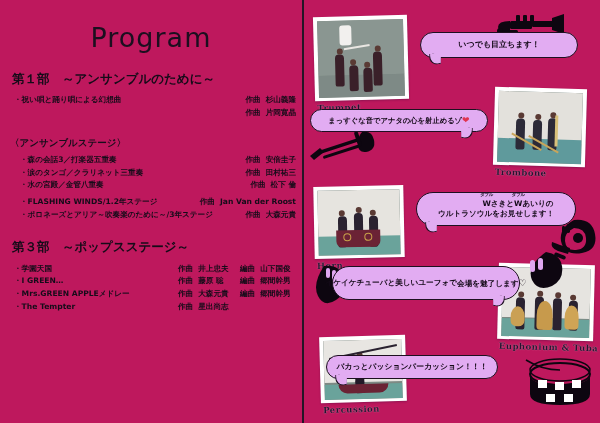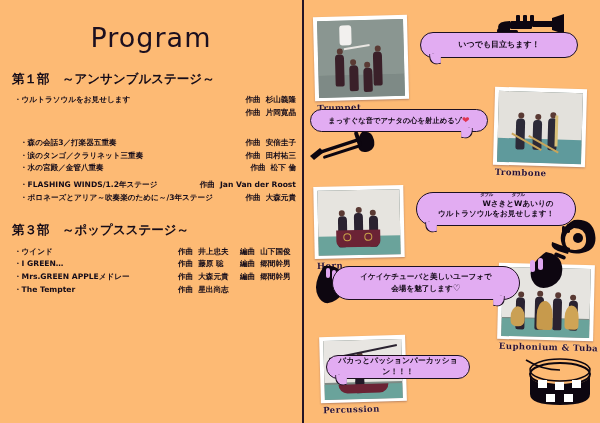--- a/index.html
+++ b/index.html
@@ -13,21 +13,21 @@
   body {
     font-family: "Liberation Serif", "DejaVu Serif", serif;
     background: #dfa7f0;
     position: relative;
   }
 
   #page {
     position: relative;
     width: 600px;
     height: 423px;
-    background: #fdba74;
+    background: #be185d;
     overflow: hidden;
   }
 
   
   .divider {
     position: absolute;
     left: 302px;
     top: 0;
     width: 2px;
     height: 423px;
@@ -228,40 +228,41 @@
 
 <div id="page">
 
   <div class="divider"></div>
 
   <div class="left-col">
 
     <div class="program-title">Program</div>
 
     <div style="margin-top:18px;">
-      <div class="part-heading">第１部　～アンサンブルステージ～</div>
+      <div class="part-heading">第１部　～アンサンブルのために～</div>
       <ul class="piece-list" style="margin-top:6px;">
         <li class="piece-row indent2">
-          <span class="piece-title">・ウルトラソウルをお見せします</span>
+          <span class="piece-title">・祝い唄と踊り唄による幻想曲</span>
           <span class="credit-block">
             <span class="credit-label">作曲</span>
             <span class="credit-name">杉山義隆</span>
           </span>
         </li>
         <li class="piece-row indent2">
           <span class="credit-block">
             <span class="credit-label">作曲</span>
             <span class="credit-name">片岡寛晶</span>
           </span>
         </li>
       </ul>
     </div>
 
     <div style="margin-top:17px;">
 
+      <div class="sub-heading">〈アンサンブルステージ〉</div>
       <ul class="piece-list">
         <li class="piece-row indent">
           <span class="piece-title">・森の会話3／打楽器五重奏</span>
           <span class="credit-block">
             <span class="credit-label">作曲</span>
             <span class="credit-name">安倍圭子</span>
           </span>
         </li>
         <li class="piece-row indent">
           <span class="piece-title">・涙のタンゴ／クラリネット三重奏</span>
@@ -294,21 +295,21 @@
             <span class="credit-name">大森元貴</span>
           </span>
         </li>
       </ul>
     </div>
 
     <div style="margin-top:18px;">
       <div class="part-heading">第３部　～ポップスステージ～</div>
       <ul class="piece-list" style="margin-top:6px;">
         <li class="piece-row indent2">
-          <span class="piece-title">・ウインド</span>
+          <span class="piece-title">・学園天国</span>
           <span class="credit-block">
             <span class="slot-compose">
               <span class="credit-label">作曲</span>
               <span class="credit-name">井上忠夫</span>
             </span>
             <span class="slot-arrange">
               <span class="credit-label">編曲</span>
               <span class="credit-name">山下国俊</span>
             </span>
           </span>
@@ -488,21 +489,21 @@
       <svg width="44" height="40" viewBox="0 0 44 40">
         <g fill="#0d0610">
           <path d="M22 2 q14 2 16 14 q2 14 -10 20 q-14 6 -20 -6 q-6 -14 14 -28 z"></path>
           <rect x="6" y="10" width="5" height="12" rx="2.5" fill="#dfa7f0"></rect>
           <rect x="14" y="8" width="5" height="12" rx="2.5" fill="#dfa7f0"></rect>
           <rect x="30" y="4" width="12" height="4" rx="2" transform="rotate(22 36 6)"></rect>
         </g>
       </svg>
     </div>
 
-    <div class="bubble" style="left:30px; top:266px; width:188px; height:34px; flex-direction:column; font-size:7.6px;">
+    <div class="bubble" style="left:30px; top:266px; width:188px; height:34px; flex-direction:row; font-size:7.6px;">
       <span style="white-space:nowrap;">イケイケチューバと美しいユーフォで</span>
       <span style="white-space:nowrap;">
         <span>会場を魅了します</span><span class="heart-outline">♡</span>
       </span>
       <span class="tail br"></span>
     </div>
 
     <div class="photo" style="left:18px; top:336px; width:86px; height:66px; transform:rotate(-1.6deg);">
       <div class="img">
         <div class="wall" style="background:#e8e6e2;"></div>
@@ -526,19 +527,19 @@
           <rect x="14" y="24" width="9" height="8" fill="#ffffff"></rect>
           <rect x="31" y="26" width="9" height="8" fill="#ffffff"></rect>
           <rect x="48" y="24" width="9" height="8" fill="#ffffff"></rect>
           <rect x="22" y="38" width="9" height="8" fill="#ffffff"></rect>
           <rect x="40" y="38" width="9" height="8" fill="#ffffff"></rect>
           <path d="M2 4 q16 10 34 10" fill="none" stroke="#0d0610" stroke-width="1.6"></path>
         </g>
       </svg>
     </div>
 
-    <div class="bubble" style="left:24px; top:355px; width:144px; height:24px; font-size:7.8px;">
+    <div class="bubble" style="left:24px; top:355px; width:172px; height:24px; font-size:7.8px;">
       <span>バカっとパッションパーカッション！！！</span>
       <span class="tail bl"></span>
     </div>
 
   </div>
 </div>
 
 </body></html>

